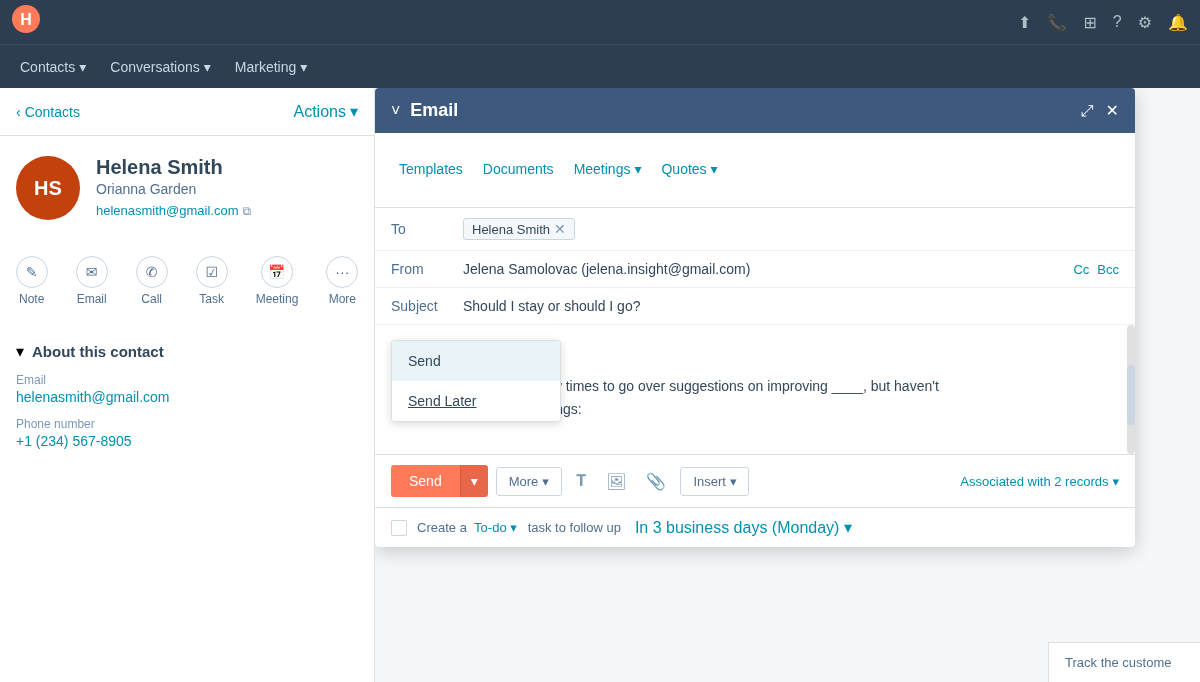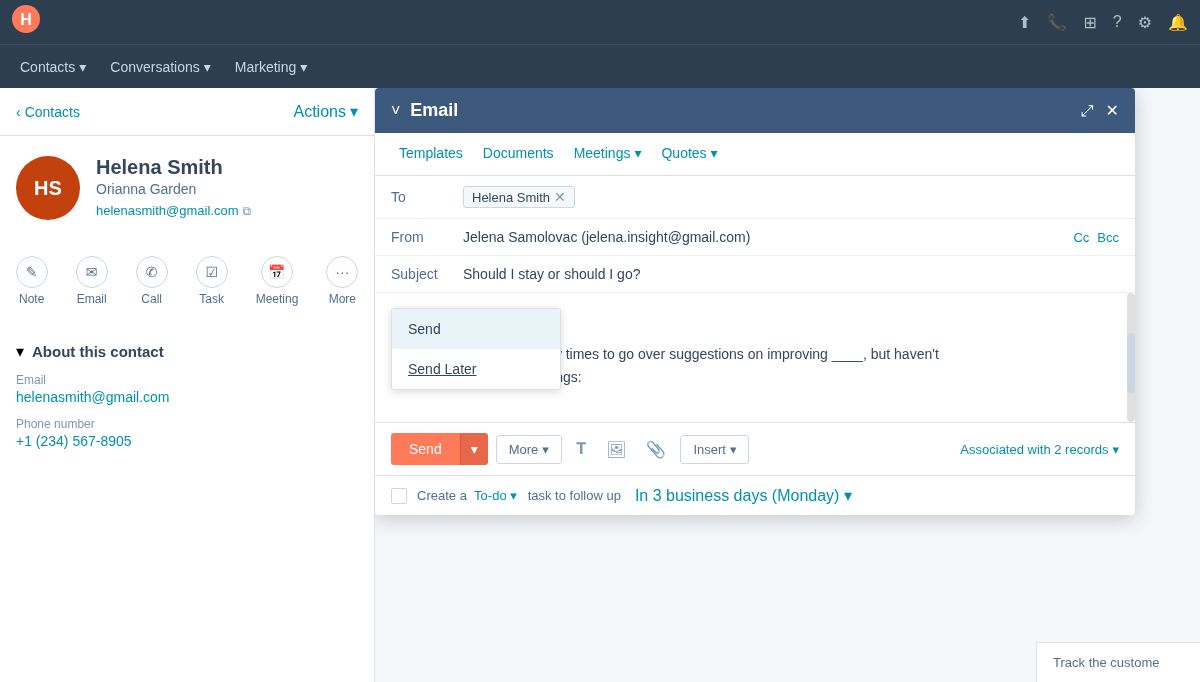--- a/index.html
+++ b/index.html
@@ -193,21 +193,21 @@
 
     
     .modal-tabs {
       display: flex;
       align-items: center;
       padding: 0 16px;
       border-bottom: 1px solid #e0e0e0;
       gap: 4px;
     }
     .modal-tab {
-      padding: 12px 8px;
+      padding: 28px 8px;
       font-size: 14px;
       color: #0091ae;
       cursor: pointer;
       font-weight: 500;
       border-bottom: 2px solid transparent;
       display: flex;
       align-items: center;
       gap: 4px;
     }
     .tab-lock { font-size: 12px; color: #7c98b6; }
@@ -411,21 +411,21 @@
     .track-text {
       position: absolute;
       bottom: 0;
       right: 0;
       background: white;
       padding: 12px 16px;
       font-size: 13px;
       color: #516f90;
       border-left: 1px solid #e0e0e0;
       border-top: 1px solid #e0e0e0;
-      width: 164px;
+      width: 152px;
     }
   </style>
 </head>
 <body>
 
 <div class="top-nav">
   <div class="top-nav-left">
     <div class="hubspot-logo">
       <svg width="28" height="28" viewBox="0 0 28 28" fill="none">
         <circle cx="14" cy="14" r="14" fill="#ff7a59"></circle>

